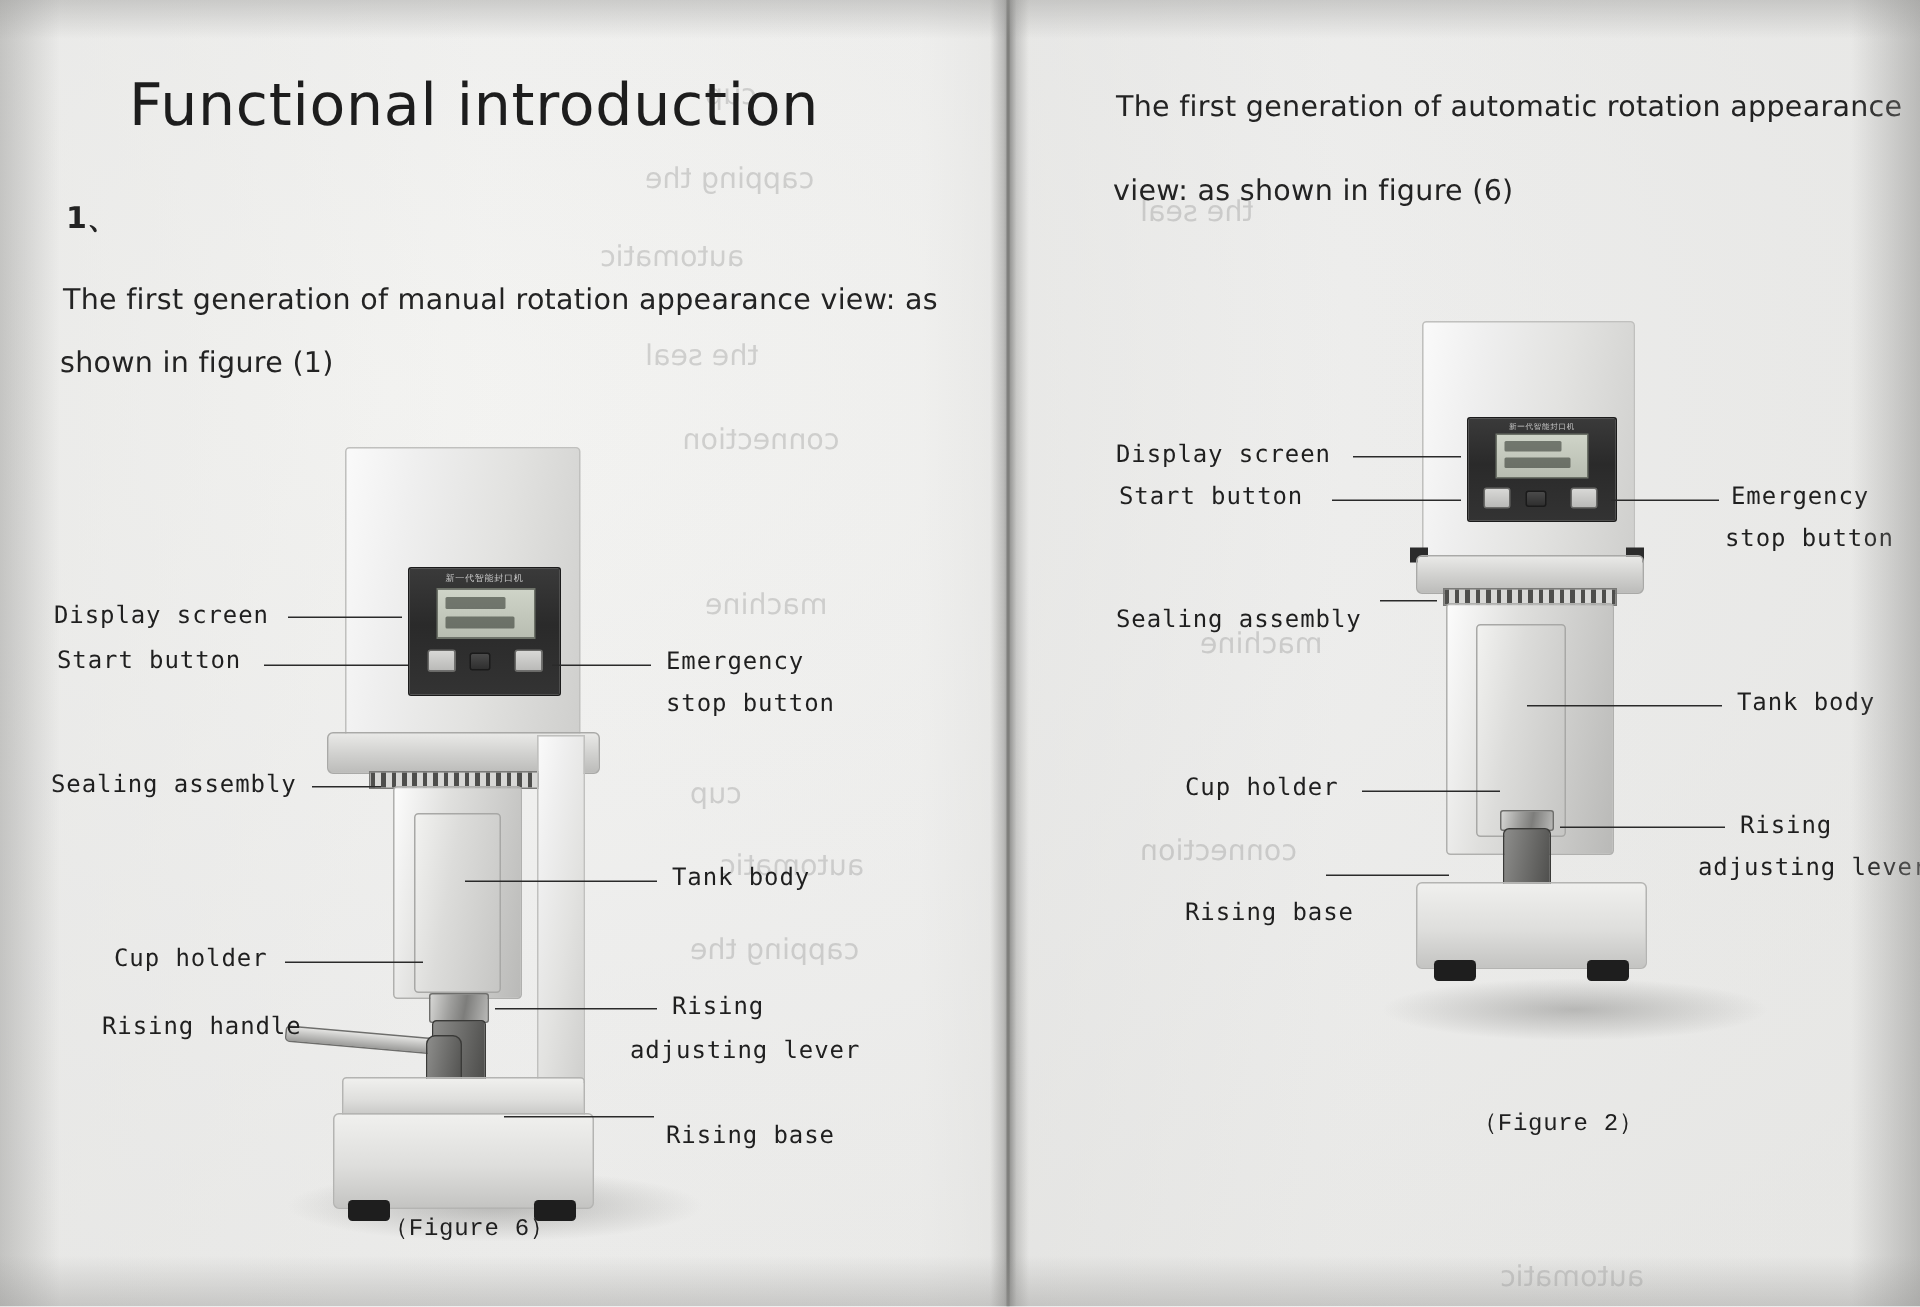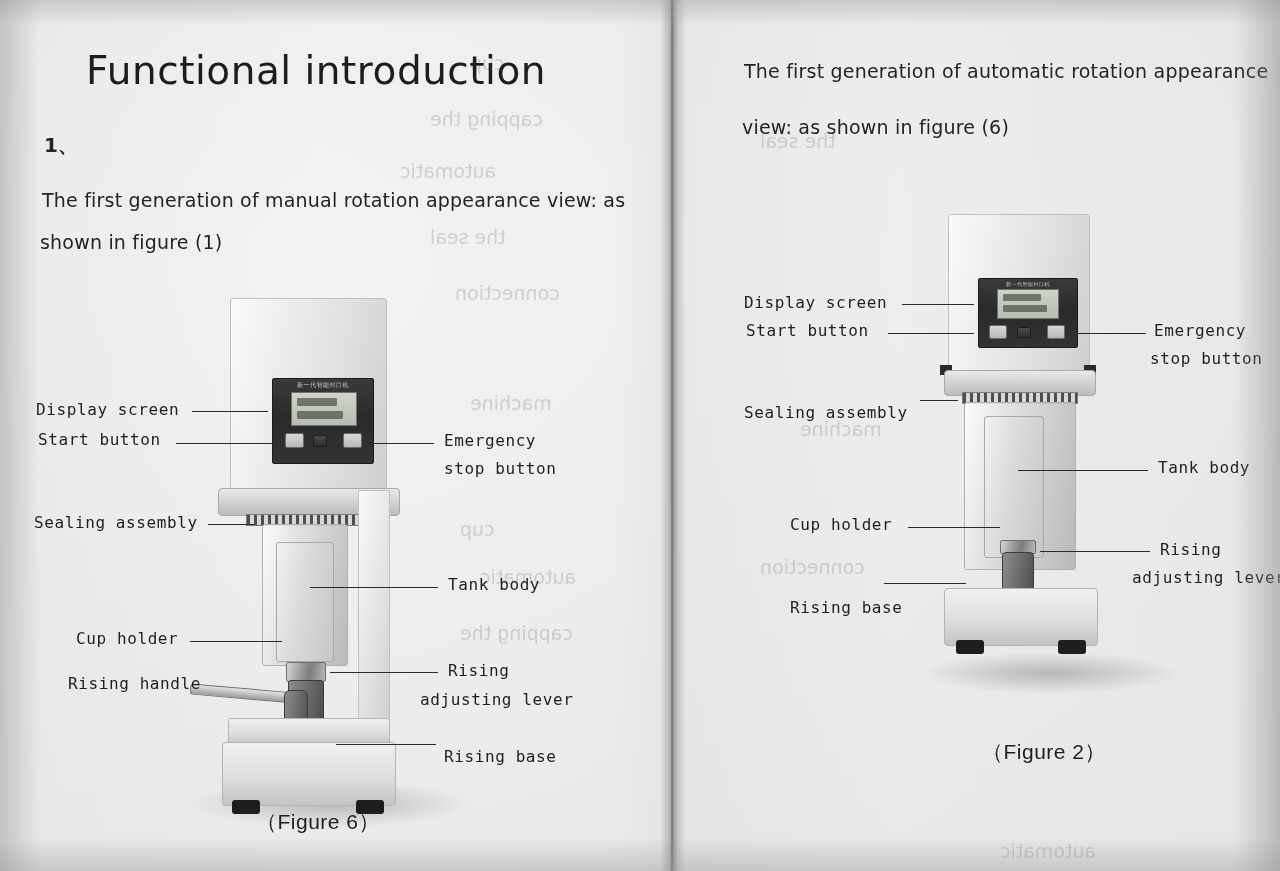--- a/index.html
+++ b/index.html
@@ -86,22 +86,22 @@
     position: absolute;
     font-family: "DejaVu Sans Mono", monospace;
     font-size: 16px;
     color: #1f1f1f;
     letter-spacing: 0.6px;
     white-space: nowrap;
     line-height: 1.28;
   }
   .fig-caption {
     position: absolute;
-    font-family: Liberation Sans, sans-serif;
-    font-size: 21px;
+    font-family: Liberation Mono, monospace;
+    font-size: 16px;
     color: #1f1f1f;
     letter-spacing: 0.5px;
     white-space: nowrap;
     text-align: center;
   }
   .leader {
     position: absolute;
     height: 0;
     border-top: 1.6px solid #2a2a2a;
     transform-origin: left center;

